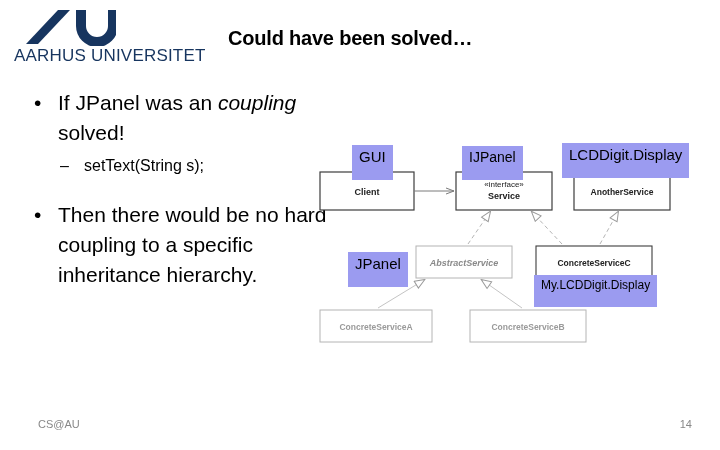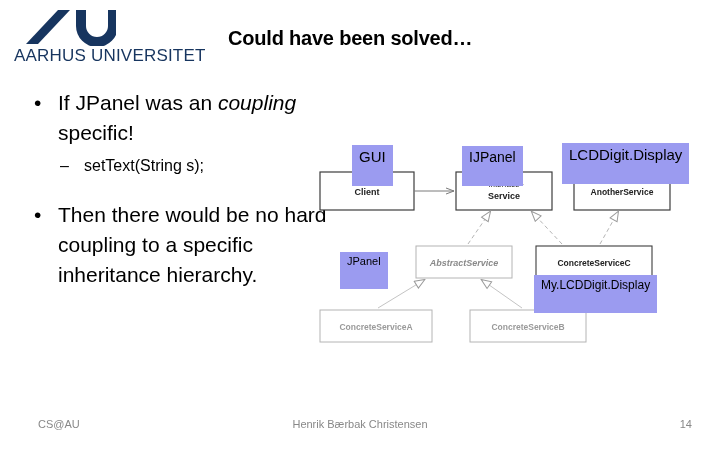--- a/index.html
+++ b/index.html
@@ -112,28 +112,28 @@
   }
 
   
   .anno {
     position: absolute;
     background: #9b9bf0;
     color: #000000;
     font-size: 15px;
     font-weight: normal;
     line-height: 1.0;
-    padding: 4px 7px 22px 7px;
+    padding: 4px 7px 16px 7px;
     white-space: nowrap;
     box-sizing: border-box;
   }
   #anno-gui    { left: 352px; top: 145px; font-size: 15px; }
   #anno-ijpanel{ left: 462px; top: 146px; font-size: 14px; }
   #anno-lcd    { left: 562px; top: 143px; font-size: 15px; }
-  #anno-jpanel { left: 340px; top: 252px; font-size: 11px; }
+  #anno-jpanel { left: 348px; top: 252px; font-size: 15px; }
   #anno-mylcd  { left: 534px; top: 275px; font-size: 12px; }
 
   
   #footer {
     position: absolute;
     left: 0;
     top: 418px;
     width: 720px;
     height: 24px;
   }
@@ -173,21 +173,21 @@
     </svg>
     <div id="logo-text">AARHUS UNIVERSITET</div>
   </div>
 
   <div id="title">Could have been solved…</div>
 
   <div id="body">
 
     <div class="bullet" id="bullet-1">
       <span class="dot">•</span>
-      <span>If JPanel was an </span><span class="ital">coupling</span><span> specific!</span>
+      <span>If JPanel was an </span><span class="ital">coupling</span><span> solved!</span>
     </div>
 
     <div class="subbullet">
       <span class="dash">–</span>
       <span>setText(String s);</span>
     </div>
 
     <div class="bullet" id="bullet-2">
       <span class="dot">•</span>
       <span>Then there would be no hard coupling to a specific inheritance hierarchy.</span>
@@ -257,17 +257,16 @@
   </div>
 
   <div class="anno" id="anno-gui">GUI</div>
   <div class="anno" id="anno-lcd">LCDDigit.Display</div>
   <div class="anno" id="anno-ijpanel">IJPanel</div>
   <div class="anno" id="anno-jpanel">JPanel</div>
   <div class="anno" id="anno-mylcd">My.LCDDigit.Display</div>
 
   <div id="footer">
     <div id="footer-left">CS@AU</div>
-    <div id="footer-center">Henrik Bærbak Christensen</div>
     <div id="footer-right">14</div>
   </div>
 
 </div>
 
 </body></html>

